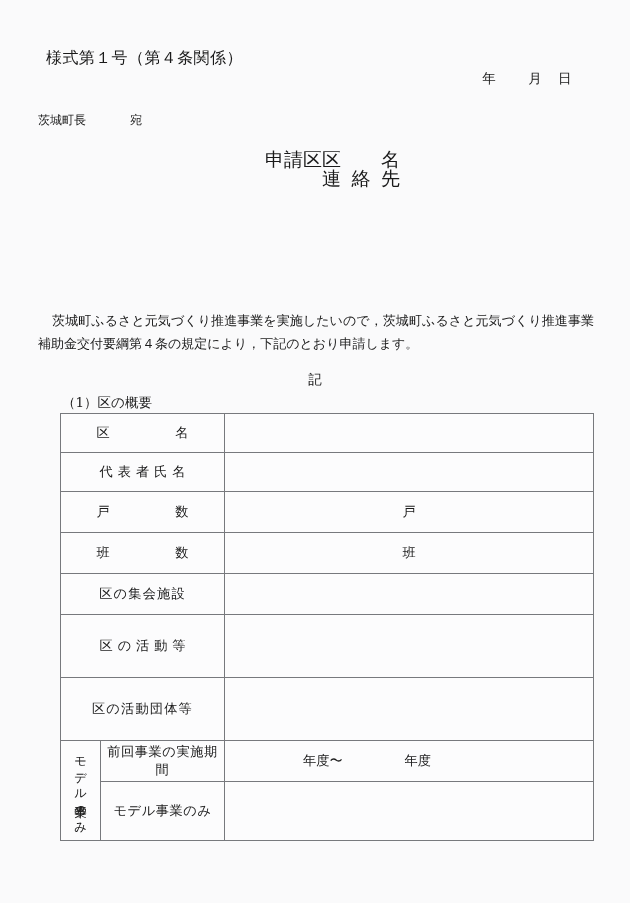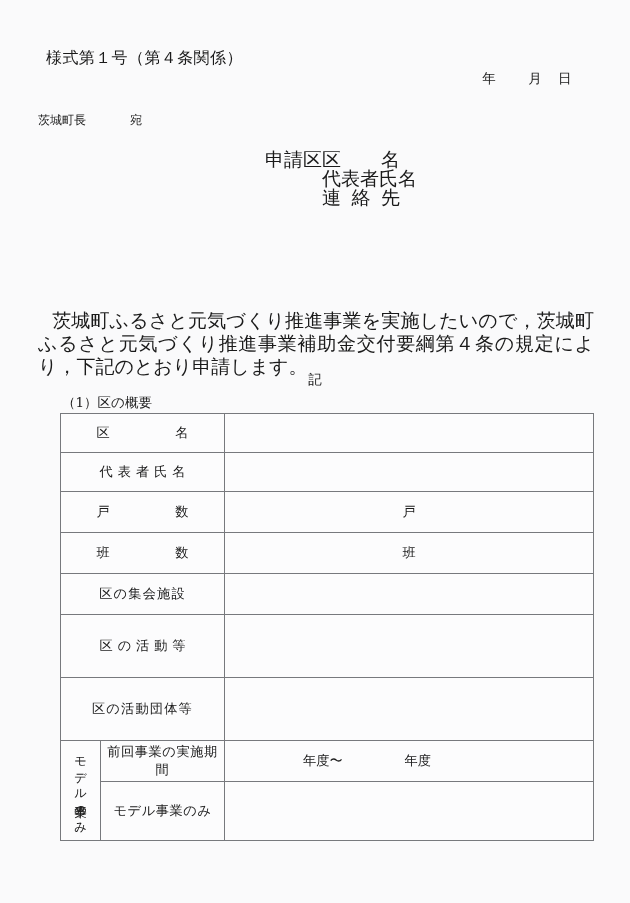--- a/index.html
+++ b/index.html
@@ -108,21 +108,21 @@
     letter-spacing: 1.3px;
     white-space: nowrap;
   }
 
   
   .body-text {
     position: absolute;
     left: 38px;
     top: 309px;
     width: 556px;
-    font-size: 19px;
+    font-size: 13px;
     line-height: 23px;
     text-align: justify;
     text-justify: inter-ideograph;
   }
   .body-text .indent {
     display: inline-block;
     width: 14px;
   }
 
   .ki-mark {
@@ -227,21 +227,20 @@
 
   <div class="addressee">
     <span>茨城町長</span><span class="gap"></span><span>宛</span>
   </div>
 
   <div class="applicant">
     <span class="row"><span class="prefix">申請区</span><span class="field justify">
           <span>区</span>
           <span>名</span>
         </span></span>
-    <span class="row"><span class="prefix"></span><span class="field">代表者氏名</span></span>
     <span class="row"><span class="prefix"></span><span class="field justify">
           <span>連</span>
           <span>絡</span>
           <span>先</span>
         </span></span>
   </div>
 
 
   <div class="body-text"><span class="indent"></span><span>茨城町ふるさと元気づくり推進事業を実施したいので，茨城町ふるさと元気づくり推進事業補助金交付要綱第４条の規定により，下記のとおり申請します。</span></div>
 

